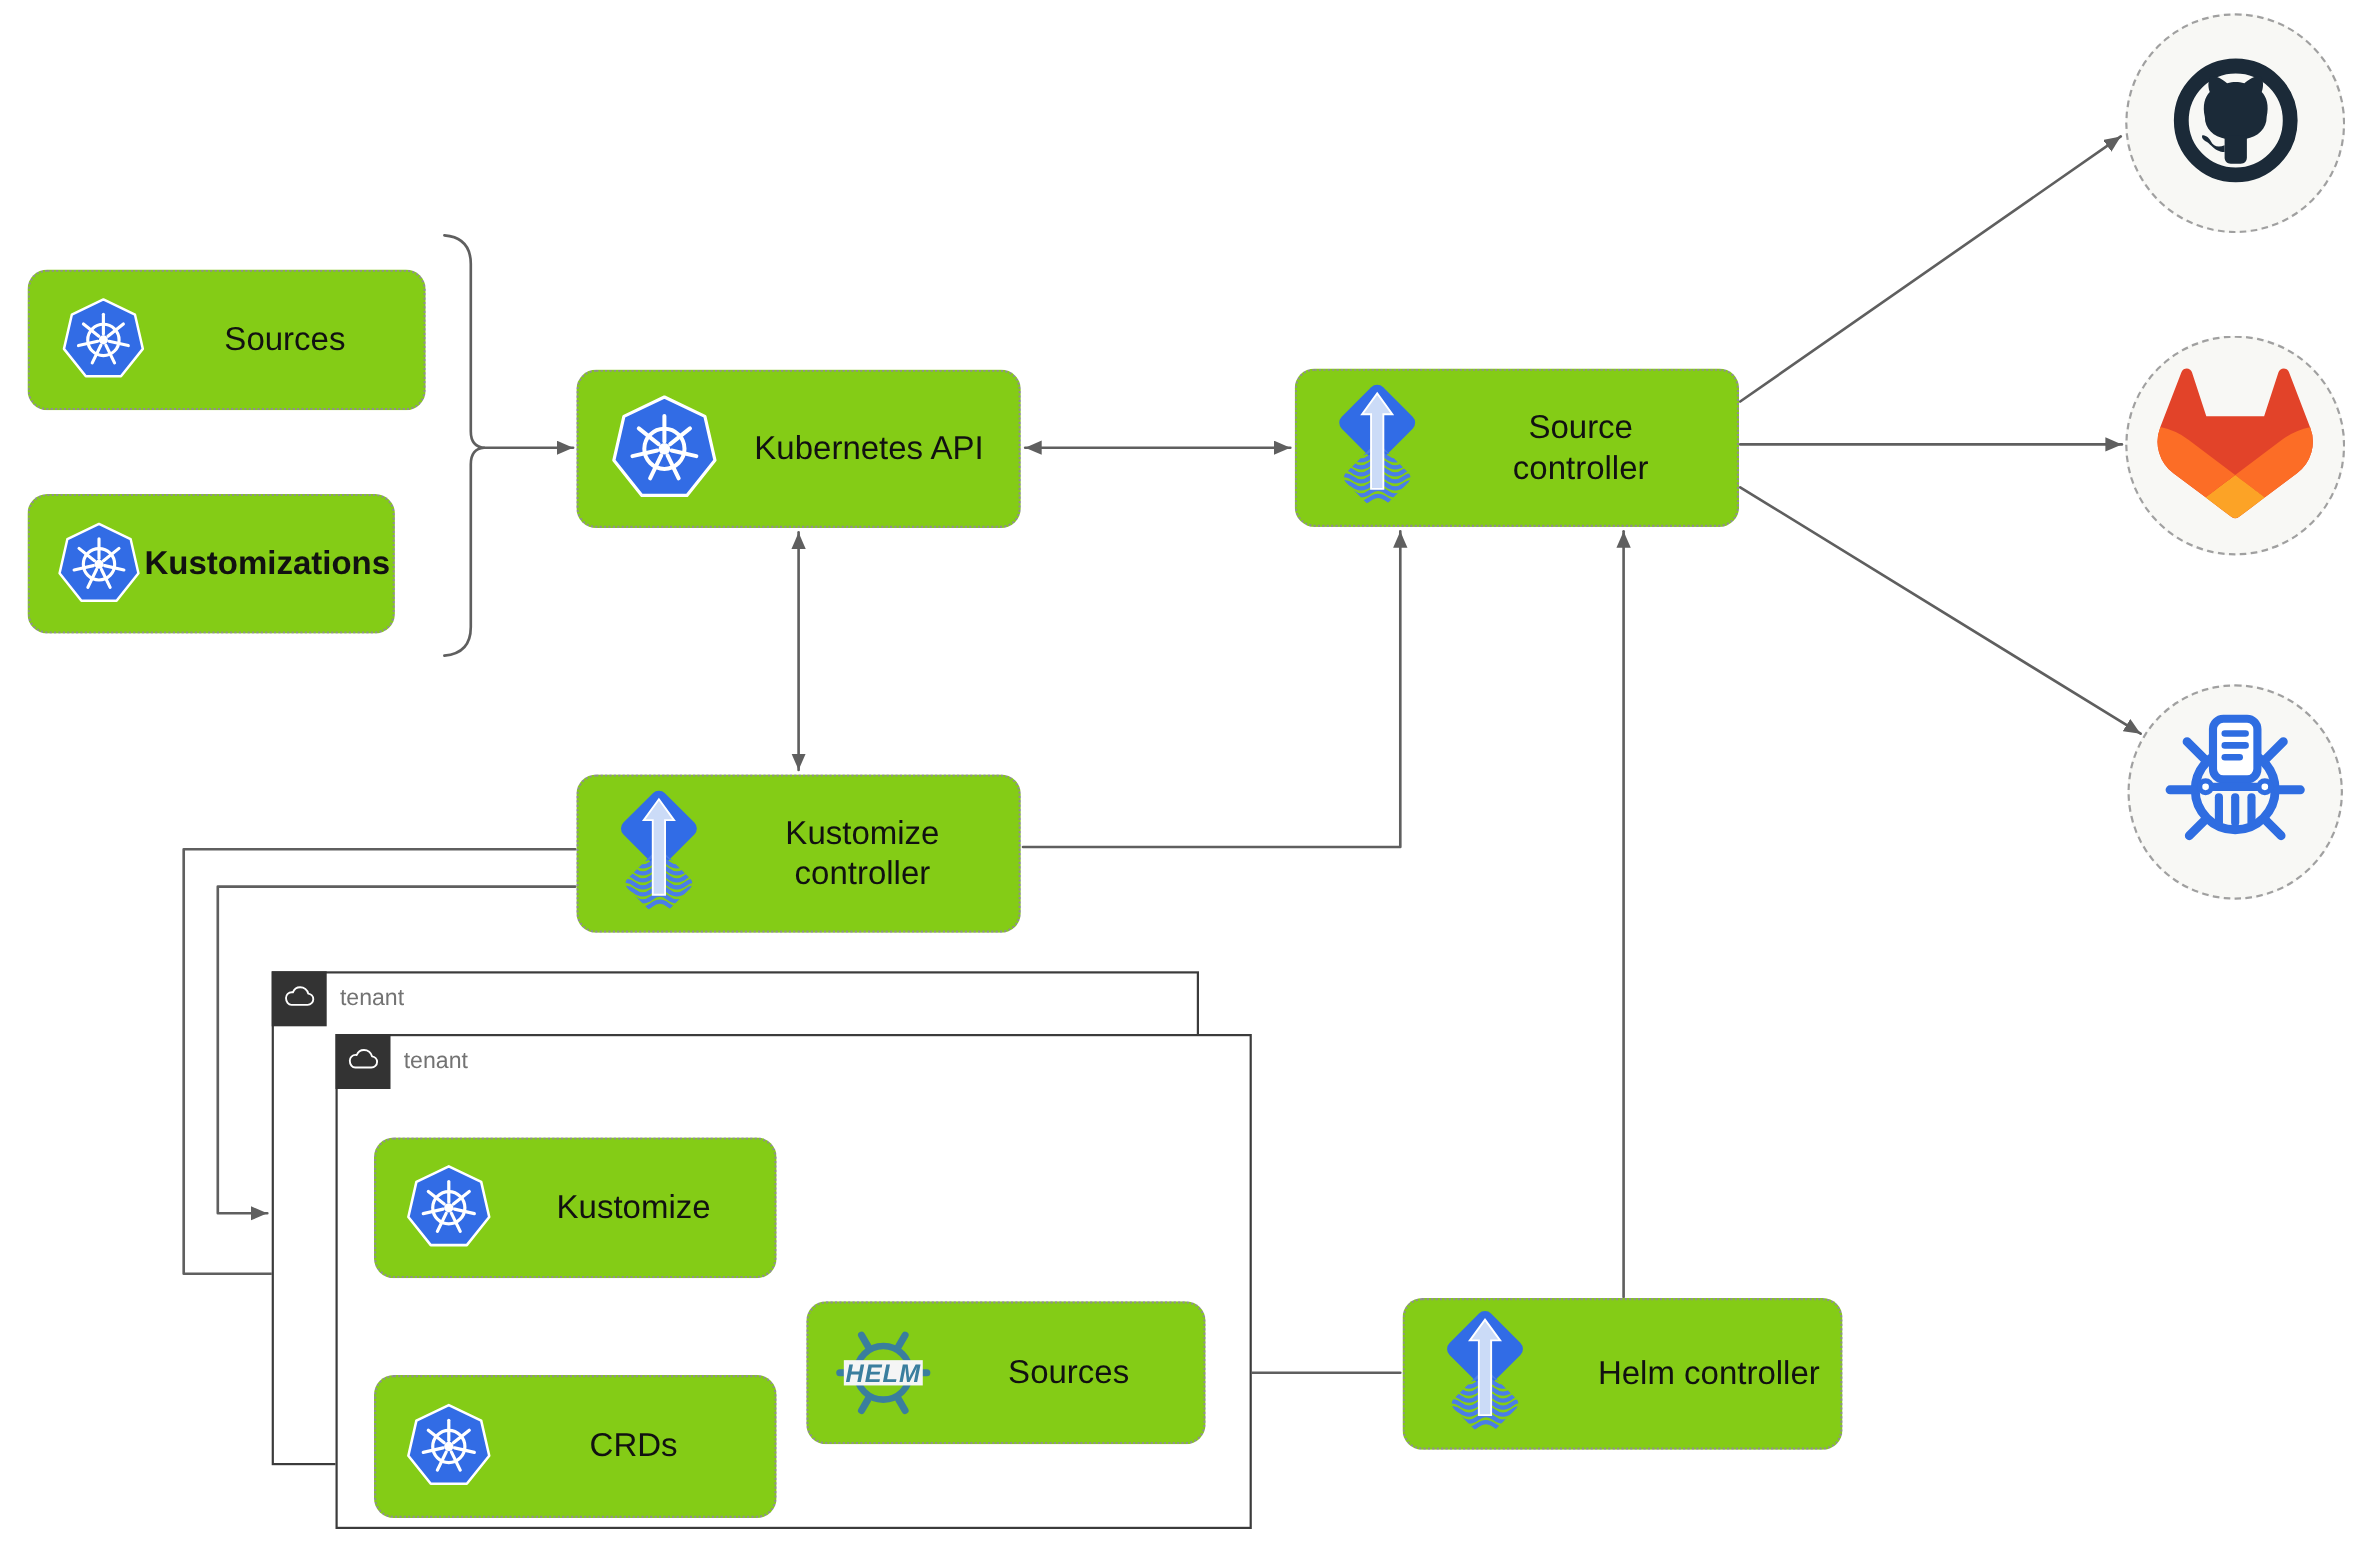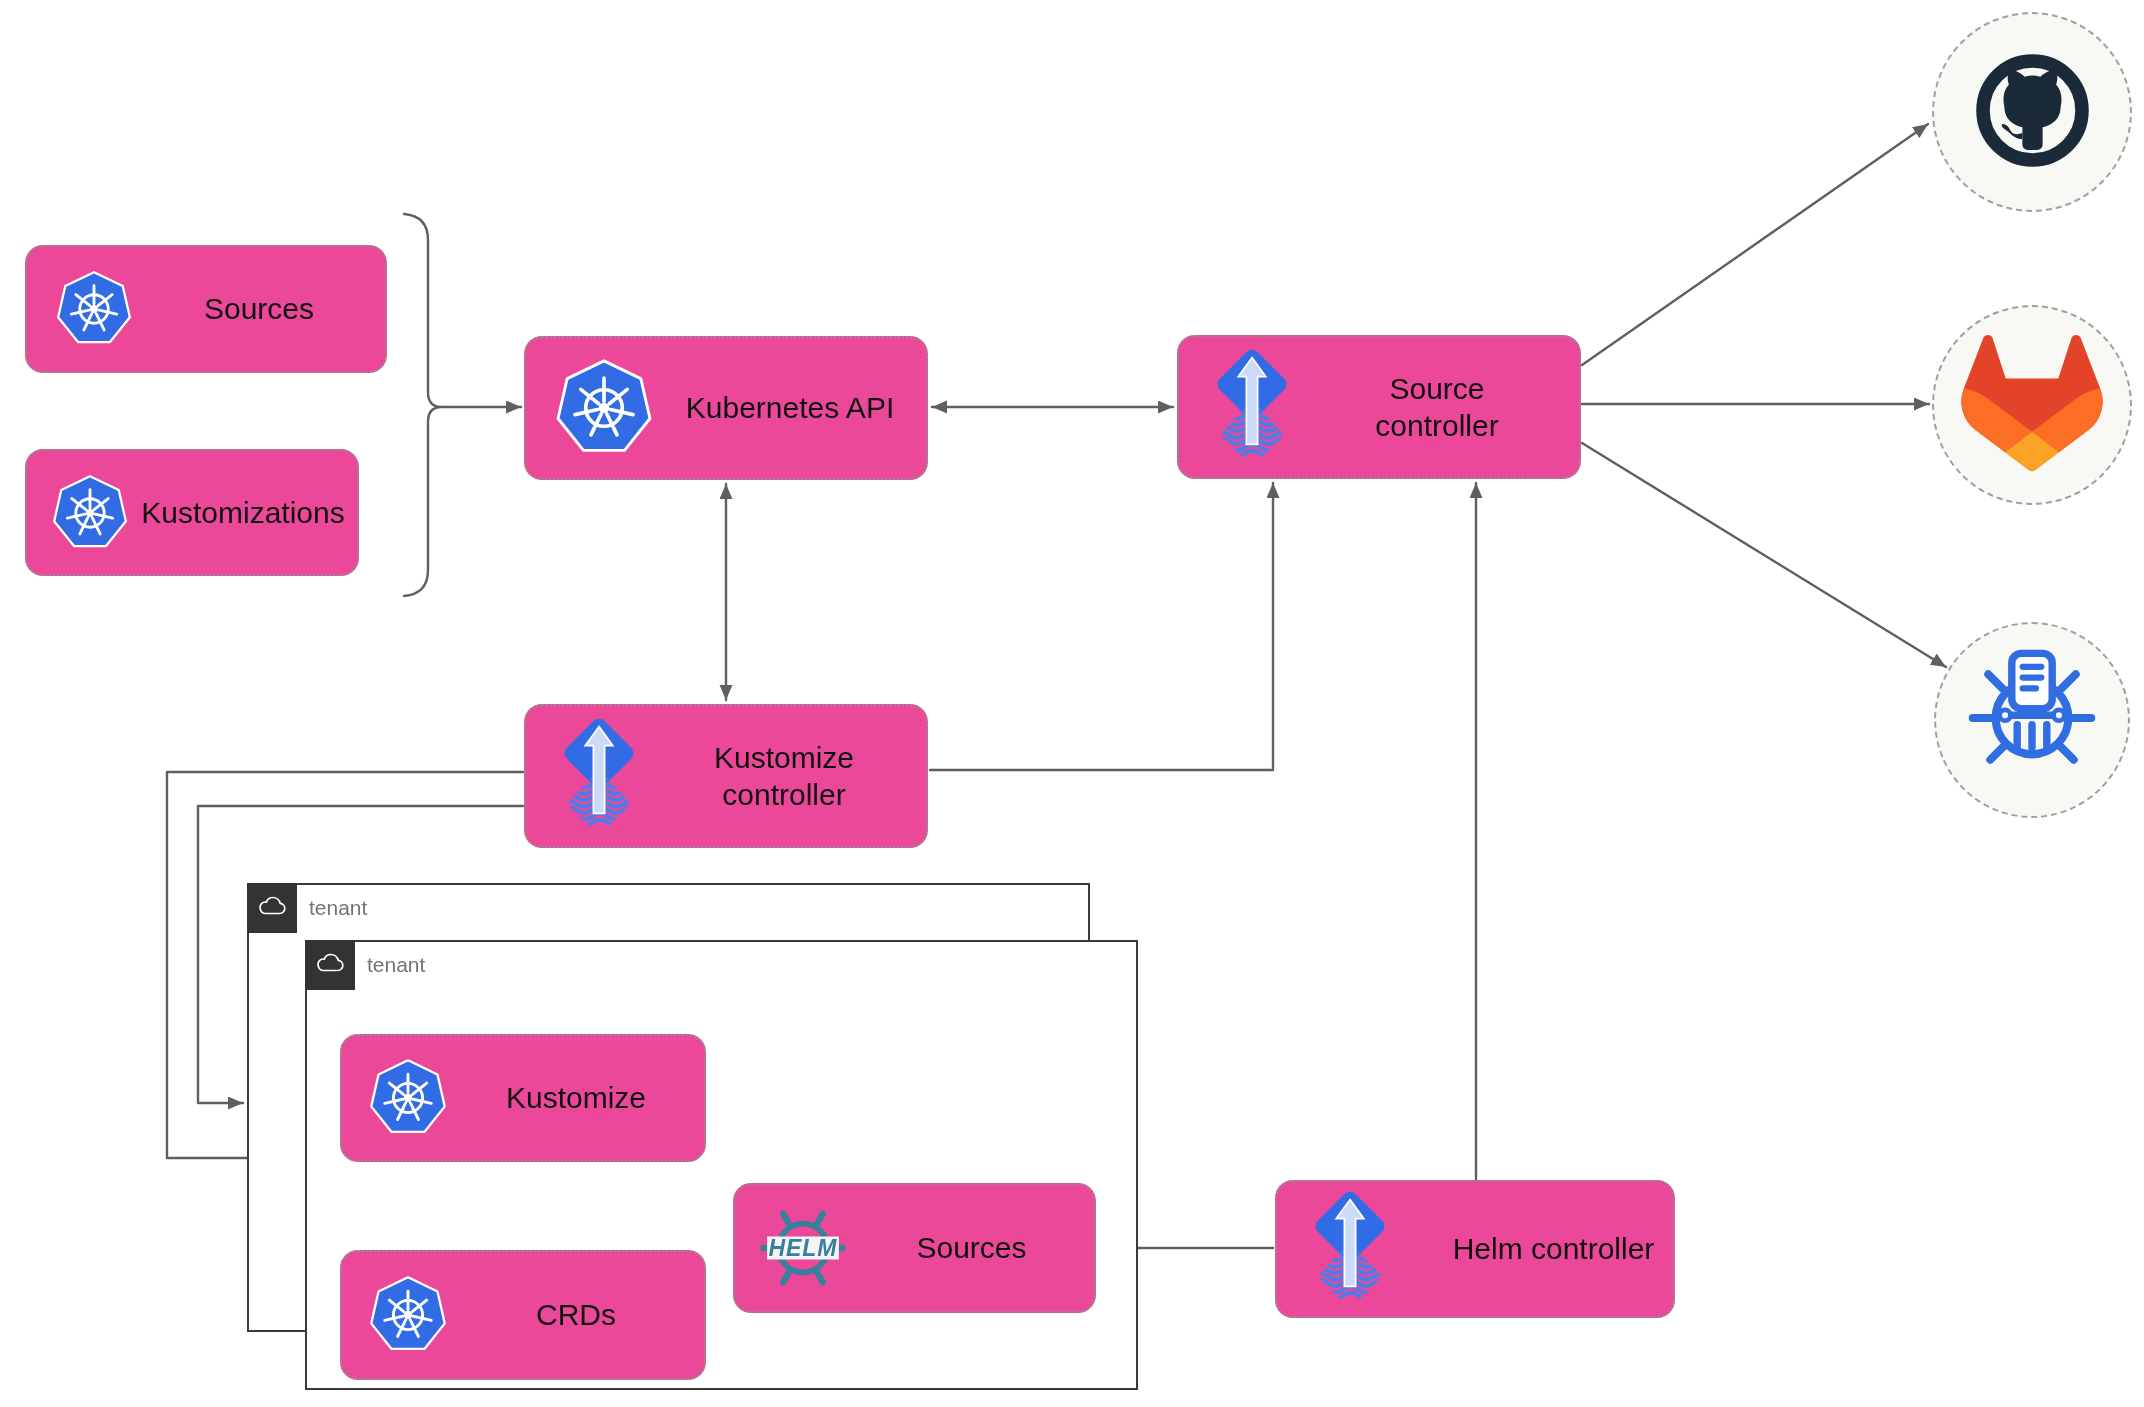--- a/index.html
+++ b/index.html
@@ -1,18 +1,18 @@
 <!DOCTYPE html>
 <html><head>
 <meta charset="utf-8">
 <style>
   html,body{margin:0;padding:0;background:#ffffff;font-family:"Liberation Sans",sans-serif;}
   .canvas{position:relative;width:2144px;height:1407px;background:#ffffff;overflow:hidden;}
   svg.connector-layer{position:absolute;left:0;top:0;z-index:1;}
-  .node{position:absolute;background:#ec4899;border:2px dotted #8f8f8f;border-radius:18px;
+  .node{position:absolute;background:#84cc16;border:2px dotted #8f8f8f;border-radius:18px;
         display:flex;align-items:center;box-sizing:border-box;z-index:3;}
   .node .icon{flex:0 0 auto;display:flex;align-items:center;justify-content:center;}
   .node .label{flex:1 1 auto;text-align:center;color:#111;font-size:30px;line-height:1.25;}
   .node .label .inner{display:inline-block;}
   .node.two-line .label .inner{max-width:215px;}
   .group-box{position:absolute;background:#ffffff;border:2px solid #3b3b3b;box-sizing:border-box;}
   .group-box.back{z-index:2;}
   .group-box.front{z-index:3;}
   .group-tab{position:absolute;left:-2px;top:-2px;width:50px;height:50px;background:#333333;
              display:flex;align-items:center;justify-content:center;}
@@ -82,21 +82,21 @@
   <line x1="-3" y1="6.3" x2="-13.5" y2="27.9"></line>
   <line x1="-6.8" y1="1.6" x2="-30.2" y2="6.9"></line>
   <line x1="-5.5" y1="-4.4" x2="-24.2" y2="-19.3"></line>
  </g>
  <circle r="5.5" fill="#fff"></circle>
 </svg>
       </span>
     <span class="label"><span class="inner">Sources</span></span>
   </div>
 
-  <div class="node" style="left:25px;top:449px;width:334px;height:127px;">
+  <div class="node" style="left:25px;top:449px;width:334px;height:127px;font-weight:bold;">
     <span class="icon" style="width:78px;margin-left:24px;">
         <svg viewBox="-52 -52 104 104" width="100%" height="100%">
  <polygon points="0,-49 38.3,-30.6 47.8,10.9 21.3,44.1 -21.3,44.1 -47.8,10.9 -38.3,-30.6" fill="#326ce5" stroke="#fff" stroke-width="3" stroke-linejoin="round"></polygon>
  <g stroke="#fff" stroke-width="3.8" stroke-linecap="round" fill="none">
   <circle r="19"></circle>
   <line x1="0" y1="-7" x2="0" y2="-31"></line>
   <line x1="5.5" y1="-4.4" x2="24.2" y2="-19.3"></line>
   <line x1="6.8" y1="1.6" x2="30.2" y2="6.9"></line>
   <line x1="3" y1="6.3" x2="13.5" y2="27.9"></line>
   <line x1="-3" y1="6.3" x2="-13.5" y2="27.9"></line>

